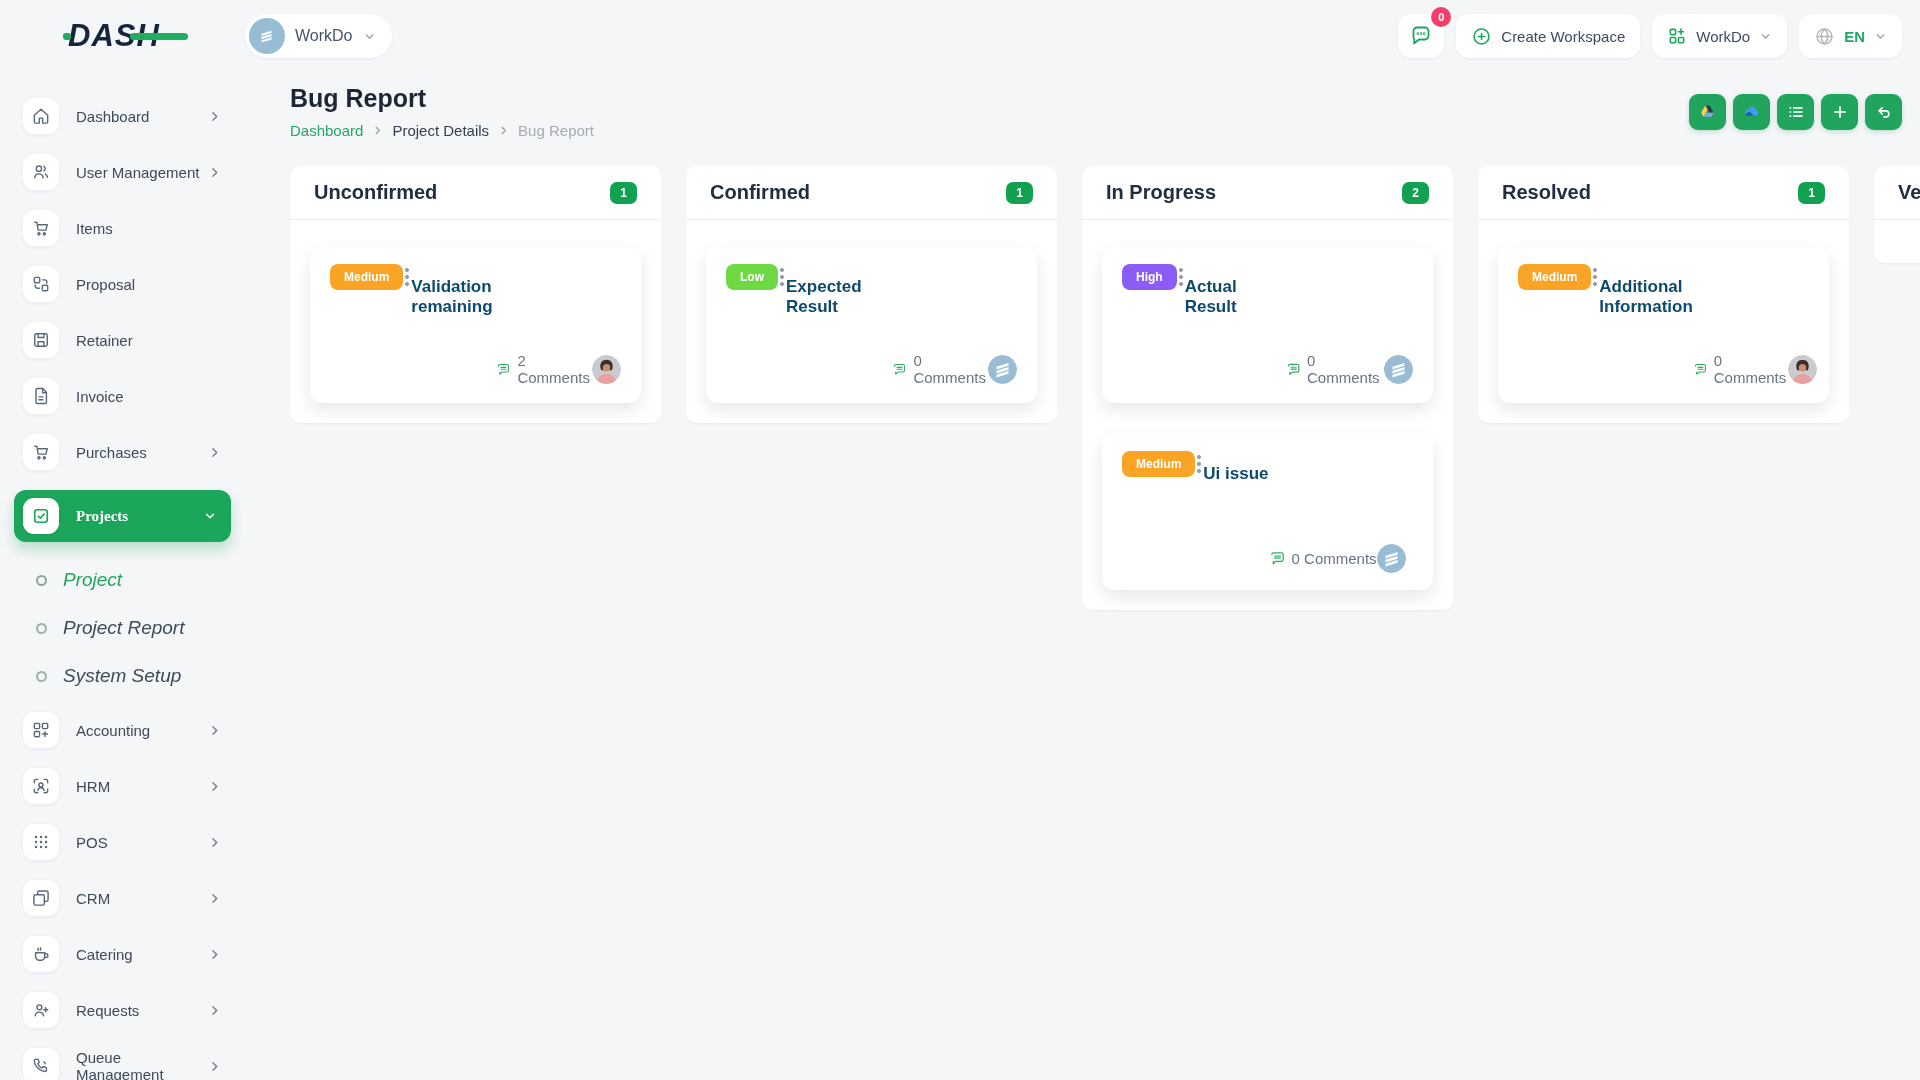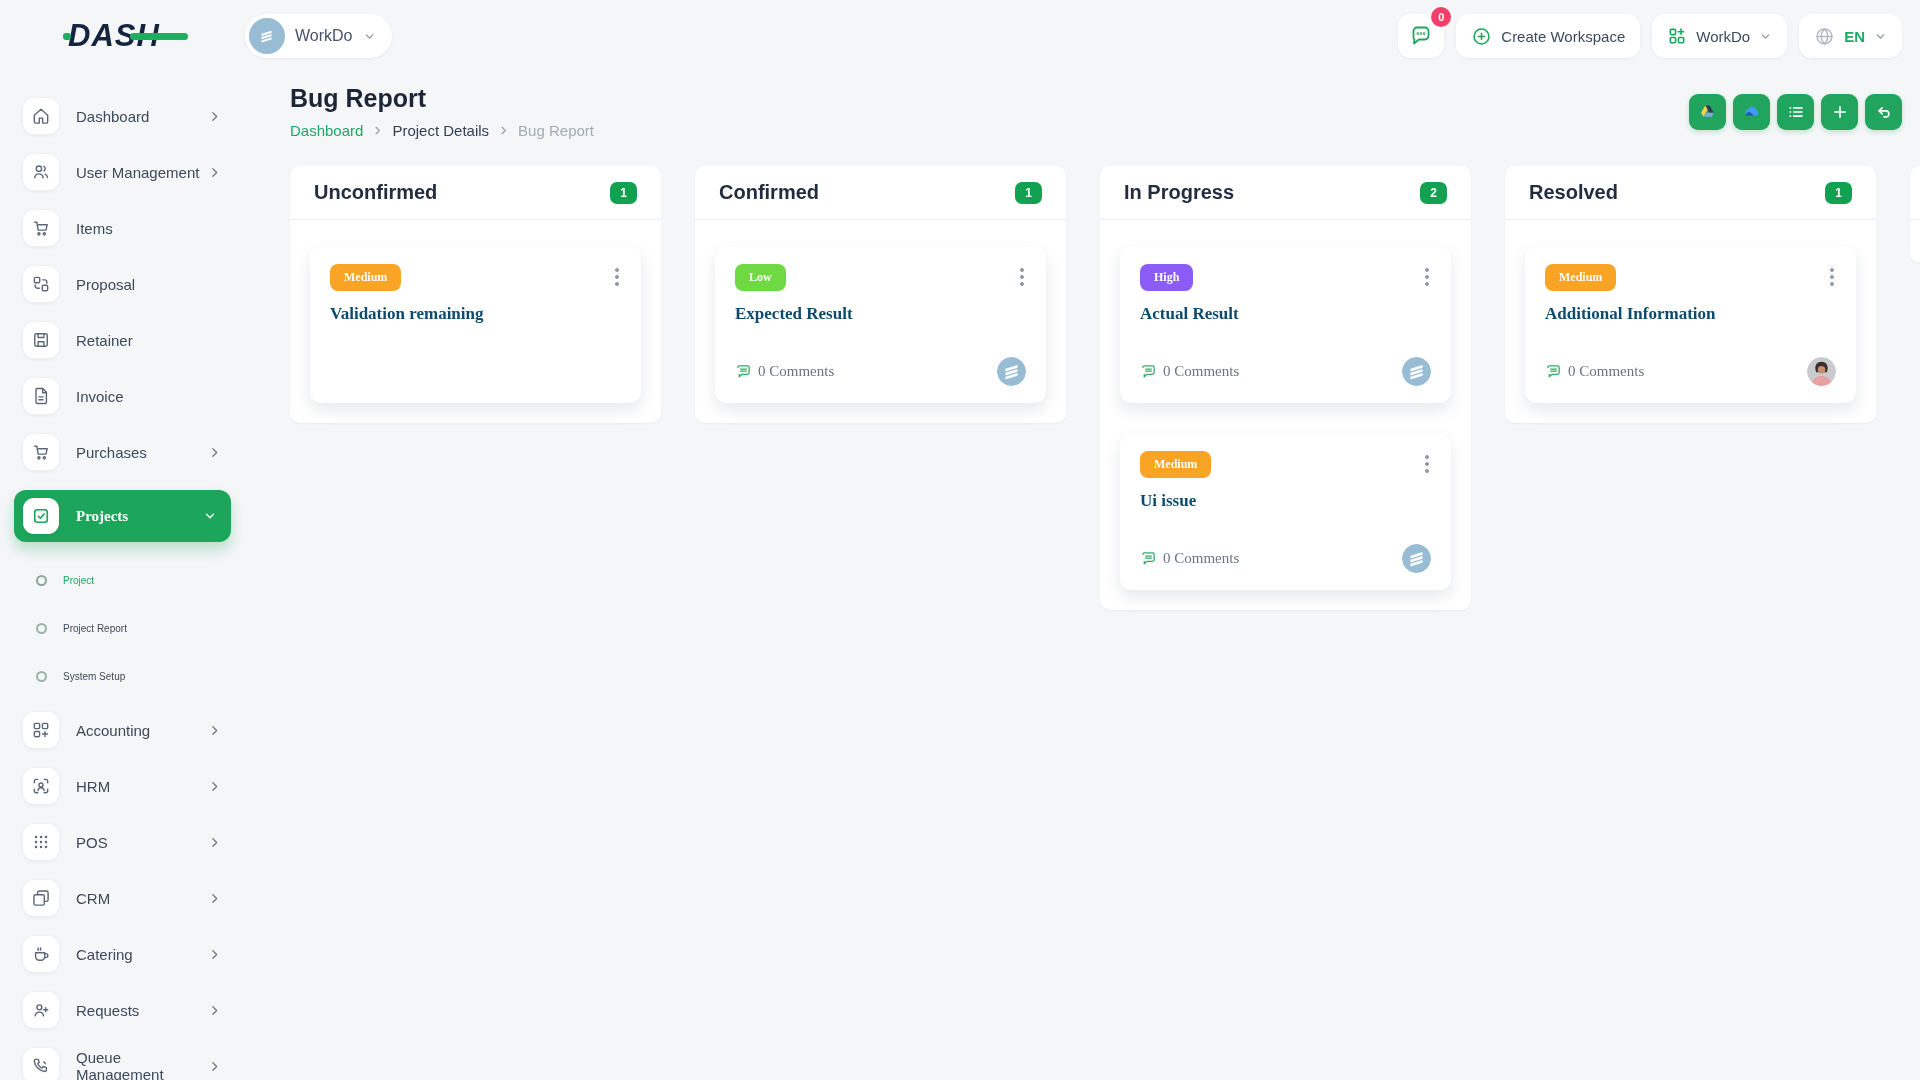--- a/index.html
+++ b/index.html
@@ -36,49 +36,49 @@
   .side-label { font-size:15px; color:#3d4a5c; margin-left:17px; }
   .side-chev { margin-left:auto; margin-right:24px; display:flex; }
 
   .side-item.active { background:#1ba65b; margin:0 14px 26px 14px; padding-left:9px; height:52px;
     border-radius:12px; box-shadow:0 8px 14px rgba(27,166,91,.28); }
   .side-item.active .side-label { color:#fff; font-weight:700;font-family:Liberation Serif, serif; }
   .side-item.active .side-chev { margin-right:14px; }
 
   .sub-item { display:flex; align-items:center; height:24px; margin:0 0 24px 36px; cursor:pointer; }
   .sub-dot { width:11px; height:11px; border-radius:50%; border:2px solid #9db3a6; flex:none; }
-  .sub-label { font-size:10px; color:#3d4a5c; margin-left:16px; }
+  .sub-label { font-size:19px; color:#3d4a5c; margin-left:16px;font-style:italic; }
   .sub-item.active .sub-label { color:#22a65f; }
   .sub-item.active .sub-dot { border-color:#8aa79a; }
 
   
   .main { flex:1; padding:12px 0 0 45px; overflow:hidden; }
   .page-head { display:flex; align-items:center; padding-right:18px; }
   .page-title { font-size:25px; font-weight:700; color:#1c2637; }
   .breadcrumb { display:flex; align-items:center; gap:9px; margin-top:9px; font-size:15px; }
   .bc-link { color:#21a766; cursor:pointer; }
   .bc-mid { color:#323f52; cursor:pointer; }
   .bc-cur { color:#a3abb6; }
   .head-actions { margin-left:auto; display:flex; gap:7px; }
   .act-btn { width:37px; height:36px; background:#21a55e; border-radius:9px; display:flex;
     align-items:center; justify-content:center; cursor:pointer; box-shadow:0 2px 5px rgba(33,165,94,.25); }
 
   
-  .board { display:flex; gap:34px; margin-top:27px; align-items:flex-start; }
+  .board { display:flex; gap:25px; margin-top:27px; align-items:flex-start; }
   .column { width:371px; flex:none; background:#fff; border-radius:10px;
     box-shadow:0 1px 2px rgba(25,39,62,.05); }
   .col-head { display:flex; align-items:center; justify-content:space-between; padding:15px 24px; }
   .col-title { font-size:20px; font-weight:700; color:#222d3f; }
   .col-count { background:#12a150; color:#fff; font-size:12px; font-weight:700;
     padding:4px 10px; border-radius:7px; }
   .col-body { border-top:1px solid #eceef1; padding:27px 20px 20px 20px; display:flex; flex-direction:column; gap:31px; }
   .col-body.empty { min-height:44px; padding:0; }
 
   .card { background:#fff; border-radius:12px; padding:17px 20px; min-height:156px;
-    box-shadow:0 7px 16px rgba(130,140,155,.20); display:flex; flex-direction:column; cursor:pointer;font-family:Liberation Serif, serif; }
+    box-shadow:0 7px 16px rgba(130,140,155,.20); display:flex; flex-direction:row; cursor:pointer; }
   .card-top { display:flex; align-items:flex-start; justify-content:space-between; }
   .pill { display:inline-block; padding:6px 14px; border-radius:8px; color:#fff; font-size:12px; font-weight:600; }
   .pill-medium { background:#f9a425; }
   .pill-low    { background:#6fd944; }
   .pill-high   { background:#8b5cf6; }
   .dots { display:flex; flex-direction:column; gap:3px; padding:4px 2px; cursor:pointer; }
   .dots i { width:4px; height:4px; border-radius:50%; background:#9aa2ad; border:1px solid #8b93a0; }
   .card-title { font-size:17px; font-weight:700; color:#0c4a6e; margin-top:13px; }
   .card-foot { margin-top:auto; display:flex; align-items:center; justify-content:space-between; }
   .comments { display:flex; align-items:center; gap:6px; font-size:15px; color:#6b7482; }
@@ -464,20 +464,36 @@
         <div class="card">
           <div class="card-top">
             <span class="pill pill-medium">Medium</span>
             <span class="dots">
                   <i></i>
                   <i></i>
                   <i></i>
                 </span>
           </div>
           <div class="card-title">Validation remaining</div>
+          <div class="card-foot">
+            <span class="comments">
+              <svg width="17" height="17" viewBox="0 0 24 24" style="stroke:#2fae63;fill:none;stroke-width:1.8;stroke-linecap:round;stroke-linejoin:round">
+                <path d="M4 6.5A2.5 2.5 0 0 1 6.5 4h11A2.5 2.5 0 0 1 20 6.5v7a2.5 2.5 0 0 1-2.5 2.5H10l-4 3.5V16"></path>
+                <path d="M8 8.5h8M8 11.5h8"></path>
+                  </svg>
+              <span>2 Comments</span>
+            </span>
+            <span class="avatar">
+              <svg width="29" height="29" viewBox="0 0 28 28">
+                    <circle cx="14" cy="14" r="14" fill="#c9cbce"></circle>
+                <path d="M14 4.5c-3.7 0-6 2.7-6 6.2 0 1.6.3 3 .9 4h10.2c.6-1 .9-2.4.9-4 0-3.5-2.3-6.2-6-6.2z" fill="#3c2f2b"></path>
+                <circle cx="14" cy="12.4" r="3.6" fill="#c98e6d"></circle>
+                <path d="M4.8 24.6c1.5-4.2 4.9-6.3 9.2-6.3s7.7 2.1 9.2 6.3a14 14 0 0 1-18.4 0z" fill="#e8a0a0"></path>
+                  </svg></span>
+          </div>
         </div>
       </div>
     </div>
 
     <div class="column">
       <div class="col-head">
         <span class="col-title">Confirmed</span>
         <span class="col-count">1</span>
       </div>
       <div class="col-body">

